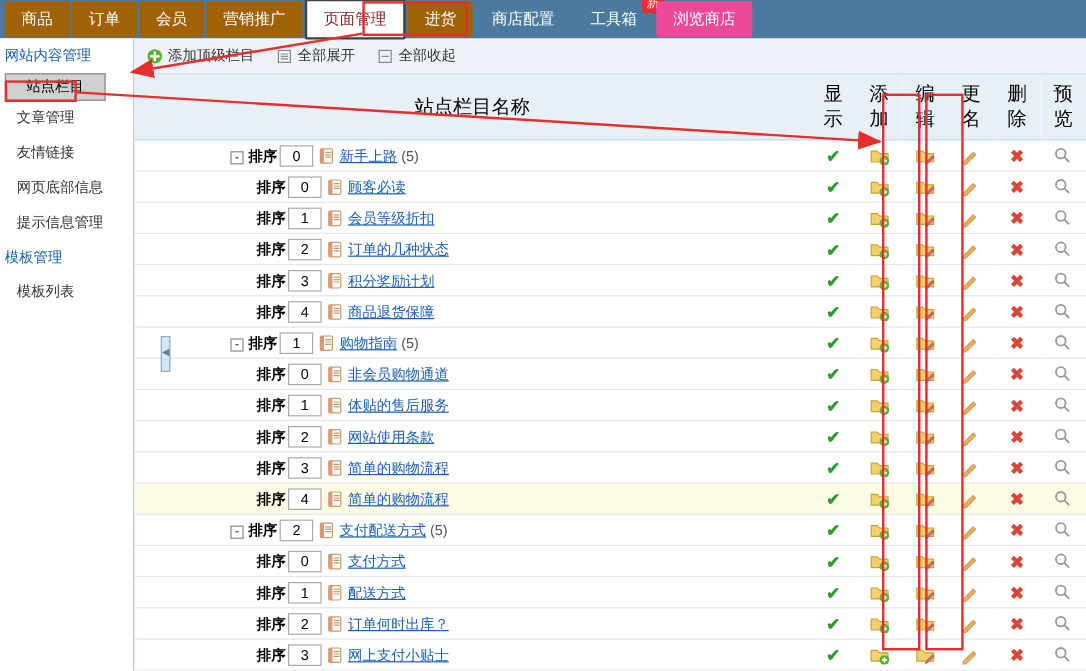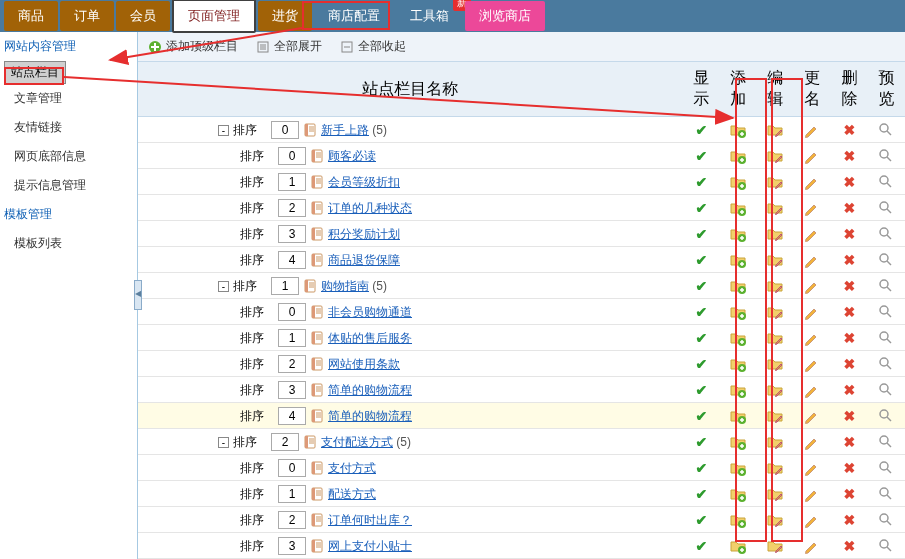--- a/index.html
+++ b/index.html
@@ -6,39 +6,39 @@
 body { font-family: Arial, "Microsoft YaHei", sans-serif; font-size: 12px; background: #fff; width: 905px; height: 559px; overflow: hidden; position: relative; }
 
 .topnav { background: #4a7a9e; height: 32px; display: flex; align-items: center; padding: 2px 4px; gap: 2px; }
 .tab { background: #a16207; color: #fff; padding: 6px 14px; border-radius: 2px; cursor: pointer; font-size: 13px; position: relative; }
 .tab.active { background: #fff; color: #7f1d1d; border: 2px solid #404040; }
 .tab.plain { background: transparent; color: #fff; }
 .tab.green { background: #ec4899; }
 .badge-new { position: absolute; top: -6px; right: -8px; background: #e62e2e; color: #fff; font-size: 10px; padding: 1px 4px; border-radius: 2px; }
 
 .main { display: flex; height: calc(100% - 32px); }
-.sidebar { width: 138px; background: #fff; border-right: 1px solid #a6c9e2; }
+.sidebar { width: 112px; background: #fff; border-right: 1px solid #a6c9e2; }
 .side-sec { color: #1161b5; padding: 6px 4px; font-size: 12px; }
 .side-item { padding: 6px 8px 6px 14px; color: #333; cursor: pointer; }
-.side-item.active { background: #d0d0d0; color: #000; border: 1px solid #888; display: inline-block; margin-left: 4px; padding: 2px 6px; }
+.side-item.active { background: #d0d0d0; color: #000; border: 1px solid #888; display: inline-block; margin-left: 4px; padding: 2px 17px; }
 
 .content { flex: 1; overflow: hidden; }
 .toolbar { background: #eef3f9; padding: 6px 10px; border-bottom: 1px solid #c5d9ea; display: flex; gap: 18px; align-items: center; }
 .tool-item { color: #333; cursor: pointer; display: flex; align-items: center; gap: 4px; }
 .tool-icon { width: 14px; height: 14px; display: inline-block; }
 
 table { width: 100%; border-collapse: collapse; }
 thead th { background: #e8f0f7; padding: 6px 4px; text-align: center; font-weight: normal; border-bottom: 1px solid #c5d9ea; font-size: 16px; }
 thead th.name-col { text-align: center; }
 tbody tr { border-bottom: 1px solid #e5e5e5; height: 26px; }
 tbody tr.hl { background: #fffce5; }
 tbody td { padding: 3px 4px; text-align: center; vertical-align: middle; }
 td.name-cell { text-align: left; padding-left: 8px; }
 .expand-box { display: inline-block; width: 11px; height: 11px; border: 1px solid #888; text-align: center; line-height: 9px; font-size: 10px; margin-right: 4px; cursor: pointer; background: #fff; }
-.sort-label { margin-right: 14px; }
+.sort-label { margin-right: 2px; font-weight: bold; }
 .sort-input { width: 28px; height: 18px; border: 1px solid #aaa; text-align: center; font-size: 12px; }
 .book-icon { display: inline-block; width: 14px; height: 14px; margin: 0 4px; vertical-align: middle; }
 .book-icon svg { display: block; }
 .link { color: #1a5fba; text-decoration: underline; cursor: pointer; }
 .count { color: #555; }
 
 .ico { display: inline-block; width: 16px; height: 16px; vertical-align: middle; cursor: pointer; }
 .check { color: #2e9b2e; font-size: 14px; font-weight: bold; }
 .xdel { color: #d43; font-weight: bold; font-size: 14px; }
 
@@ -53,20 +53,21 @@
 .divider-handle { position: absolute; left: 134px; top: 280px; width: 8px; height: 30px; background: #d9e6f2; border: 1px solid #8aabc9; cursor: pointer; }
 .divider-handle::before { content: "◀"; font-size: 8px; color: #5b7f9e; position: absolute; top: 8px; left: 0px; }
 </style>
 </head>
 <body>
 
 <div class="topnav" id="topnav">
     <div class="tab">商品</div>
     <div class="tab">订单</div>
     <div class="tab">会员</div>
+    <div class="tab">营销推广</div>
     <div class="tab active">页面管理</div>
     <div class="tab">进货</div>
     <div class="tab plain">商店配置</div>
     <div class="tab plain">工具箱<span class="badge-new">新</span></div>
     <div class="tab green">浏览商店</div>
   </div>
 
 <div class="main">
   <div class="sidebar" id="sidebar">
       <div class="side-sec">网站内容管理</div>

